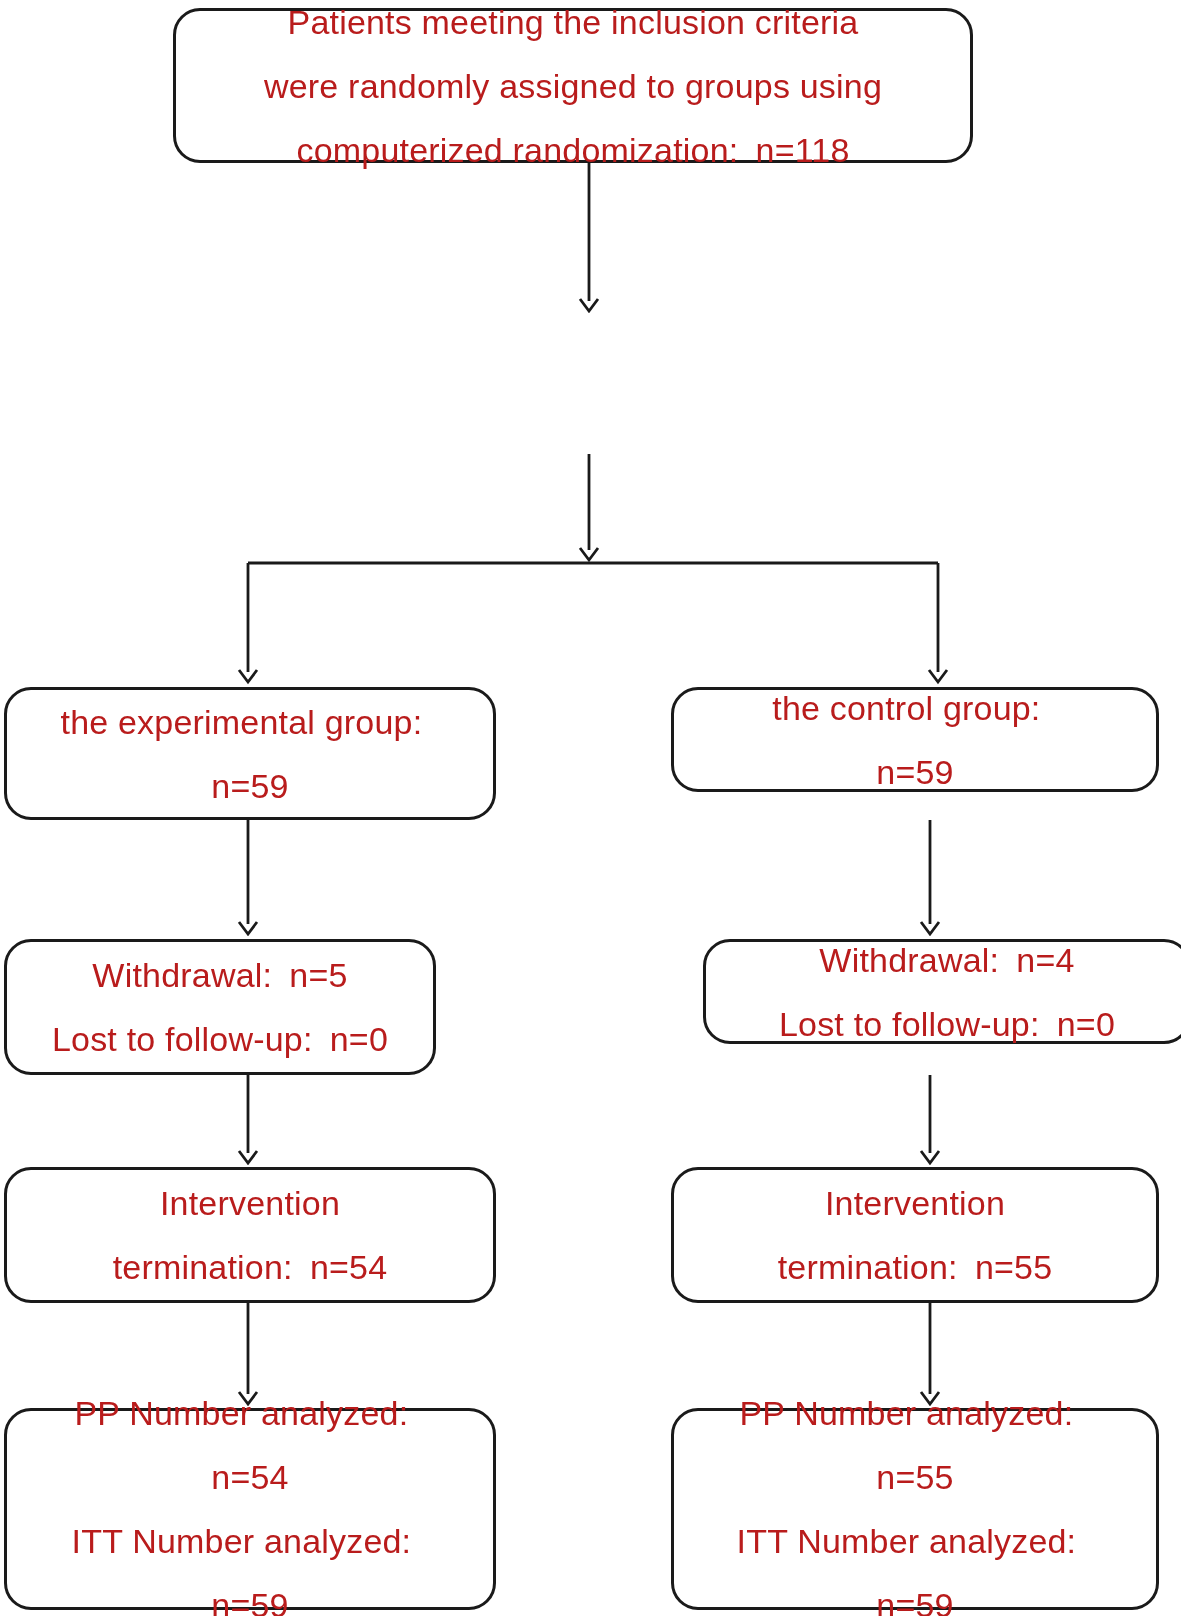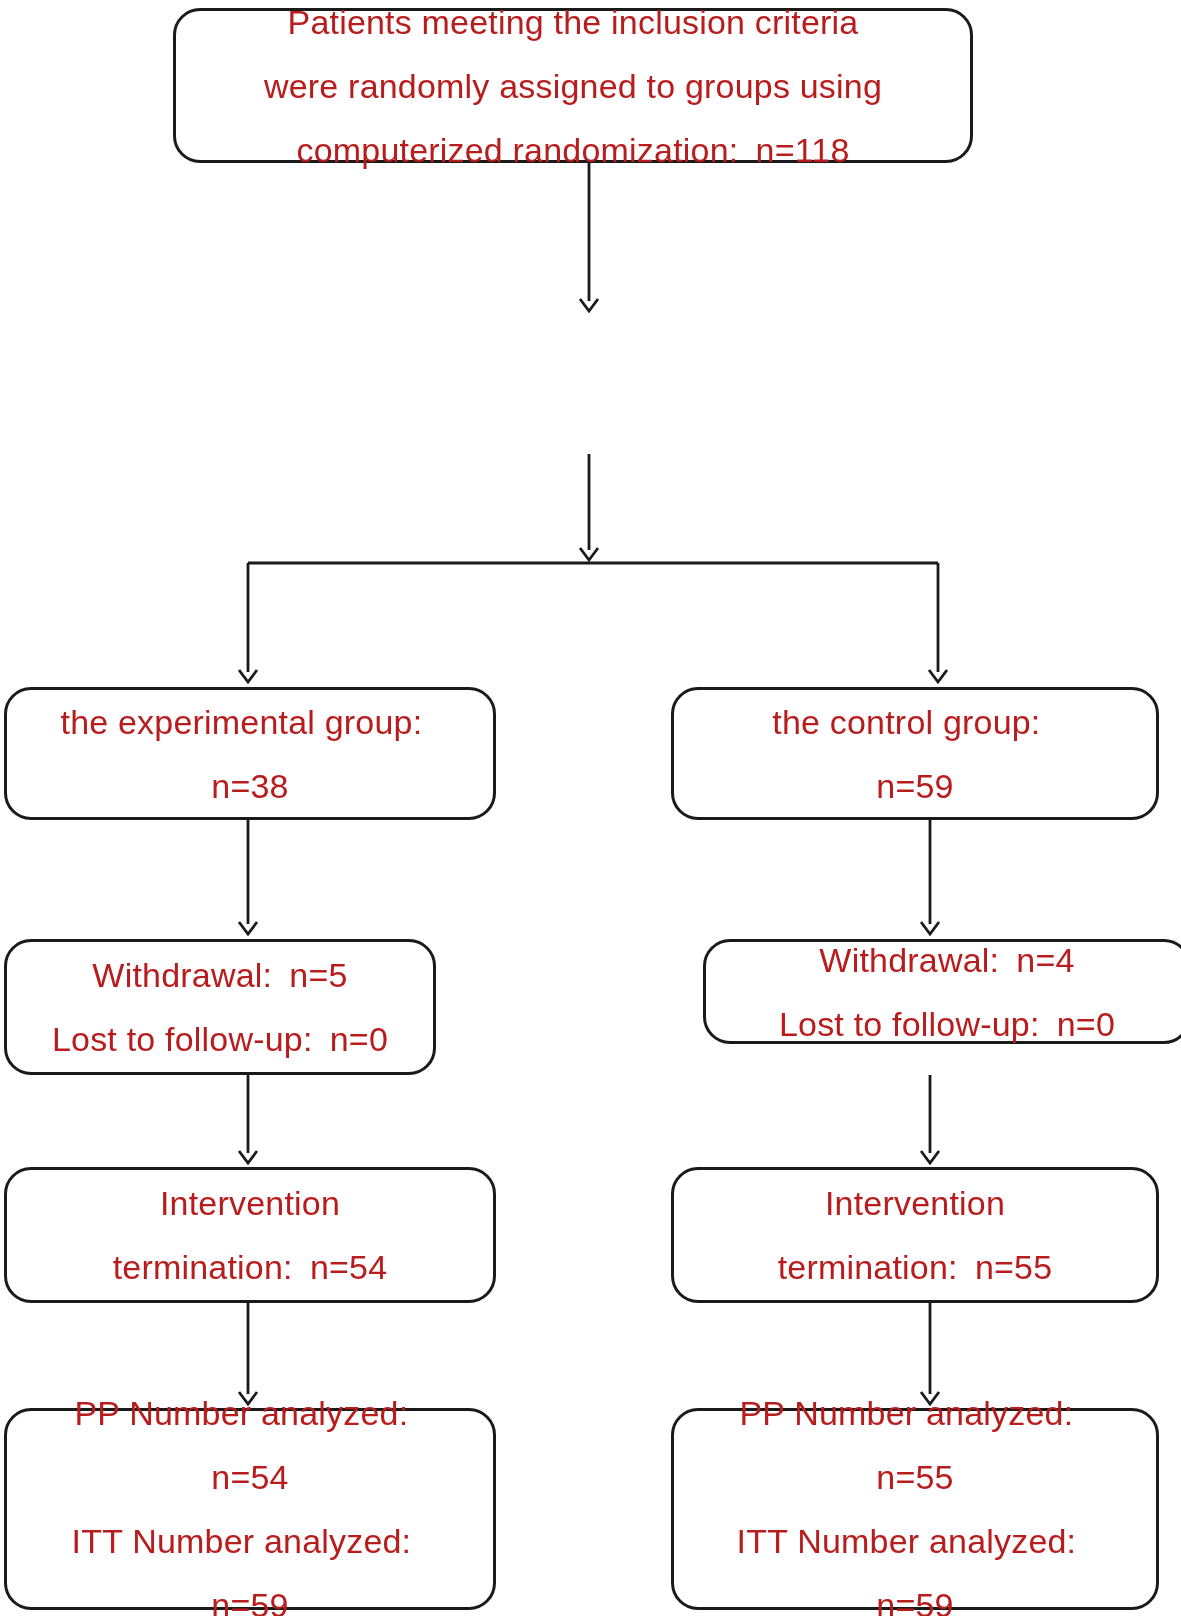--- a/index.html
+++ b/index.html
@@ -65,23 +65,23 @@
     <path d="M580 94 L589 106 L598 94" stroke-width="2.8"></path>
     <line x1="248" y1="109" x2="938" y2="109" stroke="#1a1a1a" stroke-width="3"></line>
     <line x1="248" y1="109" x2="248" y2="218" stroke="#1a1a1a" stroke-width="2.8"></line>
     <path d="M239 216 L248 228 L257 216" stroke-width="2.8"></path>
     <line x1="938" y1="109" x2="938" y2="218" stroke="#1a1a1a" stroke-width="2.8"></line>
     <path d="M929 216 L938 228 L947 216" stroke-width="2.8"></path>
   </svg>
 
   <div class="box" style="left:4px; top:687px; width:492px; height:133px;">
     <div class="box-text">the experimental group: 
-n=38</div>
+n=59</div>
   </div>
-  <div class="box" style="left:671px; top:687px; width:488px; height:133px;">
+  <div class="box" style="left:671px; top:687px; width:488px; height:105px;">
     <div class="box-text">the control group: 
 n=59</div>
   </div>
 
   <svg class="arrow" style="left:235px; top:820px;" width="26" height="116" viewBox="0 0 26 116">
     <line x1="13" y1="0" x2="13" y2="104" stroke-width="2.8"></line>
     <path d="M4 102 L13 114 L22 102" stroke-width="2.8"></path>
   </svg>
   <svg class="arrow" style="left:917px; top:820px;" width="26" height="116" viewBox="0 0 26 116">
     <line x1="13" y1="0" x2="13" y2="104" stroke-width="2.8"></line>

